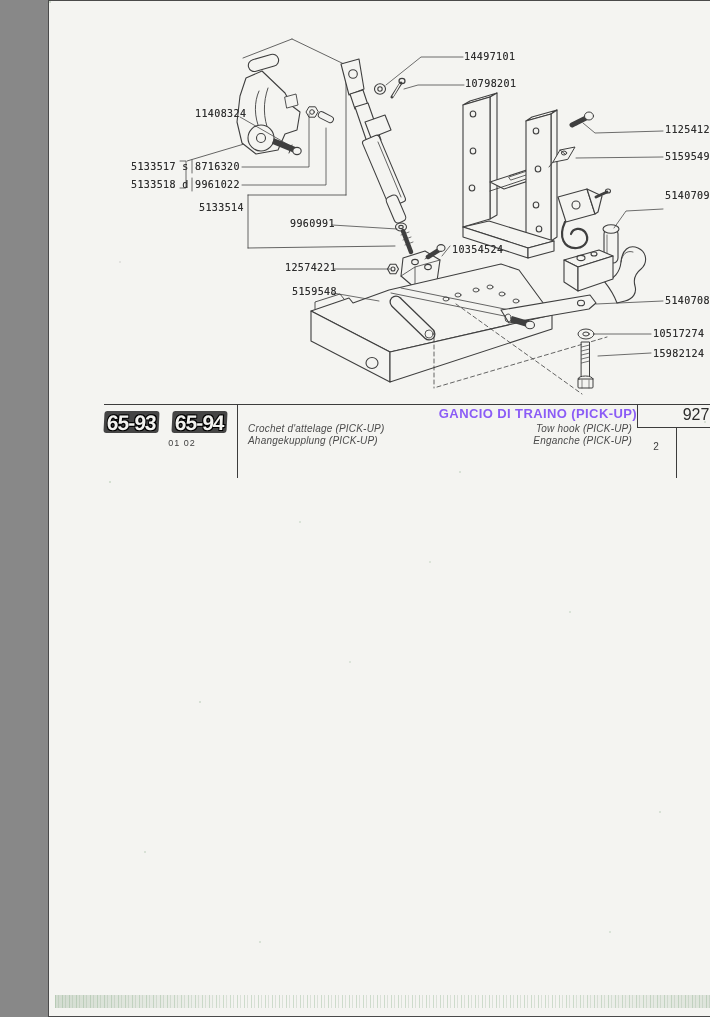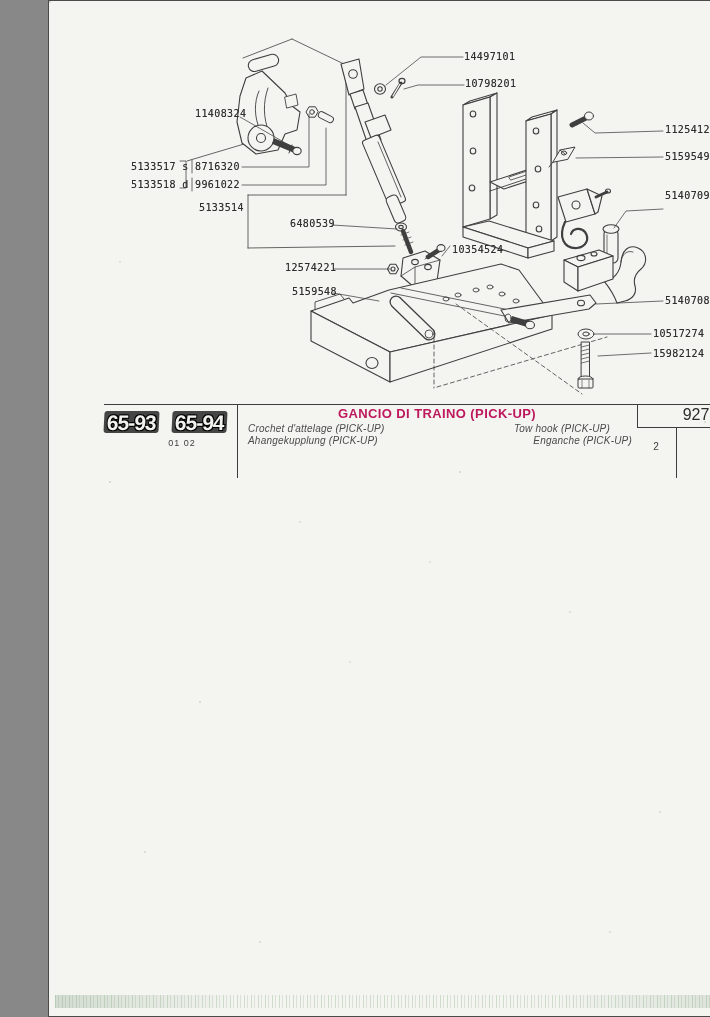--- a/index.html
+++ b/index.html
@@ -16,22 +16,22 @@
   .diagram svg{position:absolute;left:0;top:0;}
   .plabel{
     position:absolute; white-space:nowrap;
     font:10px "DejaVu Sans Mono", monospace;
     letter-spacing:.4px; color:#2e2e2e;
     text-shadow:0 0 .4px rgba(40,40,40,.55);
   }
   
   .tb-line{position:absolute;background:#3c3c3c;}
   .tb-title{
-    position:absolute; left:188px; top:405px; width:400px; text-align:center;
-    font:600 13px "Liberation Sans", sans-serif; color:#be185d; letter-spacing:.4px;
+    position:absolute; left:188px; top:405px; width:400px; text-align:right;
+    font:600 13px "Liberation Sans", sans-serif; color:#8b5cf6; letter-spacing:.4px;
   }
   .tb-sub{position:absolute; font:italic 10px "Liberation Sans", sans-serif; color:#4b4b4b; letter-spacing:.2px;}
   .tb-num{position:absolute; left:588px; top:405px; width:118px; text-align:center;
     font:16px "Liberation Sans", sans-serif; color:#2c2c2c;}
   .tb-qty{position:absolute; left:588px; top:440px; width:38px; text-align:center;
     font:10px "Liberation Sans", sans-serif; color:#3c3c3c;}
   .stamp{
     position:absolute; top:410px; height:22px; line-height:22px; padding:0 3px;
     font:900 21px "Liberation Sans", sans-serif; letter-spacing:-1px;
     color:#f2f2ef; background:#454545; border-radius:3px;
@@ -255,21 +255,21 @@
     </svg>
 
     <span class="plabel" style="left:415px;top:50px">14497101</span>
     <span class="plabel" style="left:416px;top:77px">10798201</span>
     <span class="plabel" style="left:146px;top:107px">11408324</span>
     <span class="plabel" style="left:82px;top:160px">5133517 s</span>
     <span class="plabel" style="left:146px;top:160px">8716320</span>
     <span class="plabel" style="left:82px;top:178px">5133518 d</span>
     <span class="plabel" style="left:146px;top:178px">9961022</span>
     <span class="plabel" style="left:150px;top:201px">5133514</span>
-    <span class="plabel" style="left:241px;top:217px">6480539</span>
+    <span class="plabel" style="left:241px;top:217px">9960991</span>
     <span class="plabel" style="left:403px;top:243px">10354524</span>
     <span class="plabel" style="left:236px;top:261px">12574221</span>
     <span class="plabel" style="left:243px;top:285px">5159548</span>
     <span class="plabel" style="left:616px;top:123px">11254124</span>
     <span class="plabel" style="left:616px;top:150px">5159549</span>
     <span class="plabel" style="left:616px;top:189px">5140709</span>
     <span class="plabel" style="left:616px;top:294px">5140708</span>
     <span class="plabel" style="left:604px;top:327px">10517274</span>
     <span class="plabel" style="left:604px;top:347px">15982124</span>
   </div>
@@ -281,21 +281,21 @@
     <div class="tb-line" style="left:588px;top:426px;width:118px;height:1px"></div>
     <div class="tb-line" style="left:627px;top:426px;width:1px;height:51px"></div>
 
     <span class="stamp" style="left:55px">65-93</span>
     <span class="stamp" style="left:123px">65-94</span>
     <span class="stamp-sub">01 02</span>
 
     <div class="tb-title">GANCIO DI TRAINO (PICK-UP)</div>
     <div class="tb-sub" style="left:199px;top:422px">Crochet d'attelage (PICK-UP)</div>
     <div class="tb-sub" style="left:199px;top:434px">Ahangekupplung (PICK-UP)</div>
-    <div class="tb-sub" style="left:443px;top:422px;width:140px;text-align:center">Tow hook (PICK-UP)</div>
+    <div class="tb-sub" style="left:443px;top:422px;width:140px;text-align:right">Tow hook (PICK-UP)</div>
     <div class="tb-sub" style="left:443px;top:434px;width:140px;text-align:right">Enganche (PICK-UP)</div>
 
     <div class="tb-num">927</div>
     <div class="tb-qty">2</div>
   </div>
 
 
   <div class="speckles"></div>
   <div class="scan-noise"></div>
 </div>

